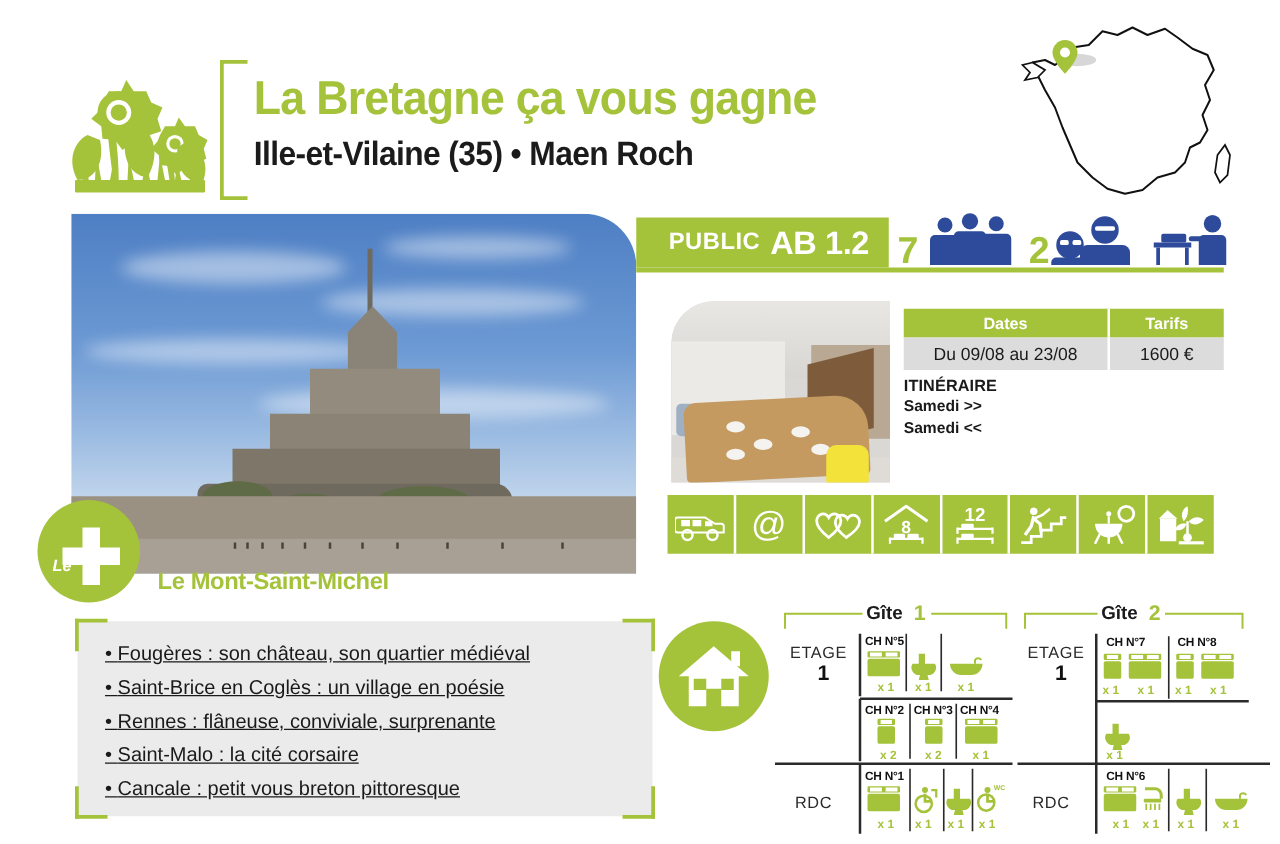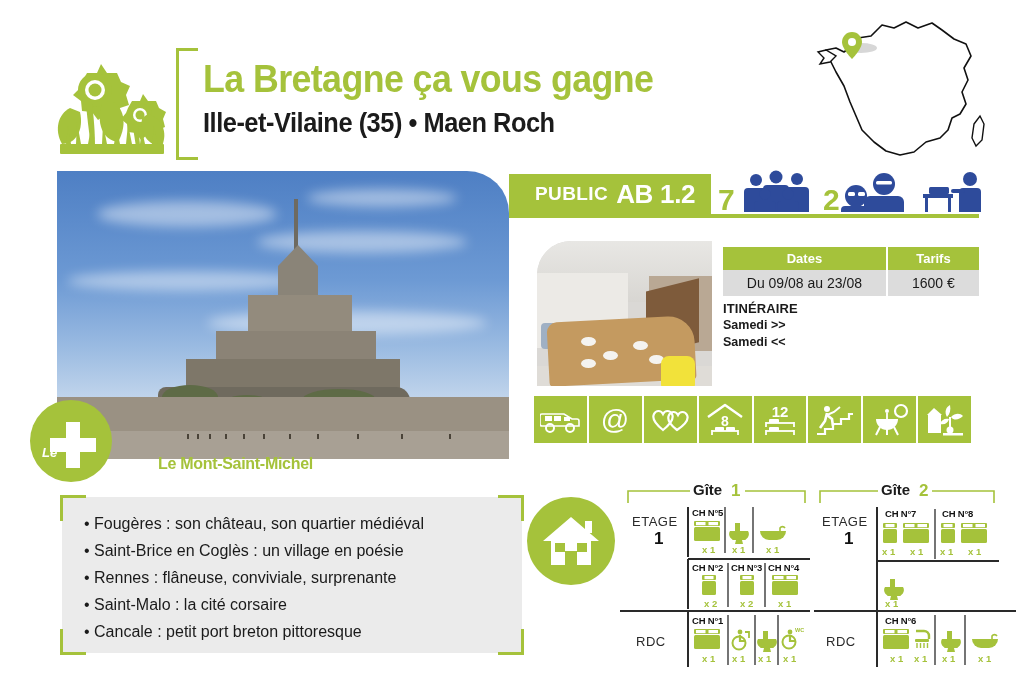--- a/index.html
+++ b/index.html
@@ -65,23 +65,22 @@
     background:#A5C23B; border-radius:50%;
   }
   #le-plus-badge .le-text {
     position:absolute; left:12px; top:25px; color:#ffffff;
     font-size:13px; font-weight:bold; font-style:italic;margin-top:20px;
   }
   #le-plus-badge .plus-v { position:absolute; left:36px; top:22px; width:14px; height:46px; background:#fff; }
   #le-plus-badge .plus-h { position:absolute; left:20px; top:38px; width:46px; height:14px; background:#fff; }
   #photo-caption {
     position:absolute; left:126px; top:455px;
-    font-size:16px; font-weight:bold; color:#A5C23B;
+    font-size:19px; font-weight:bold; color:#A5C23B;
     letter-spacing:-0.3px;
-    margin-left:32px;
   }
 
   
   #public-bar {
     position:absolute; left:509px; top:174px; width:202px; height:40px;
     background:#A5C23B; display:flex; align-items:center; padding-left:26px;
   }
   #public-bar .pub-small { color:#fff; font-size:19px; font-weight:bold; letter-spacing:0.4px; }
   #public-bar .pub-big { color:#fff; font-size:26px; font-weight:bold; margin-left:8px; letter-spacing:-0.3px; }
   #green-underline { position:absolute; left:509px; top:214px; width:470px; height:4px; background:#A5C23B; }
@@ -136,21 +135,21 @@
   
   #bullet-box {
     position:absolute; left:62px; top:497px; width:460px; height:156px;
     background:#EBEBEB;
   }
   #bullet-box .corner { position:absolute; width:26px; height:26px; }
   #bullet-box .c-tl { left:-2px; top:-2px; border-left:3px solid #A5C23B; border-top:3px solid #A5C23B; }
   #bullet-box .c-tr { right:-2px; top:-2px; border-right:3px solid #A5C23B; border-top:3px solid #A5C23B; }
   #bullet-box .c-bl { left:-2px; bottom:-2px; border-left:3px solid #A5C23B; border-bottom:3px solid #A5C23B; }
   #bullet-box .c-br { right:-2px; bottom:-2px; border-right:3px solid #A5C23B; border-bottom:3px solid #A5C23B; }
-  #bullet-list { margin:0; padding:14px 0 0 22px; list-style:none; }
+  #bullet-list { margin:0; padding:14px 0 0 22px; list-style:none;text-decoration:underline; }
   #bullet-list li { font-size:16px; line-height:1.68; color:#1a1a1a; }
   #bullet-list li:before { content:"• "; }
 
   
   #house-badge { position:absolute; left:527px; top:497px; width:88px; height:88px; background:#A5C23B; border-radius:50%; }
 
   
   #gites { position:absolute; left:620px; top:481px; width:396px; height:188px; }
   .gite-label { font-size:15px; font-weight:bold; color:#1b1b1b; }
   .gite-num { color:#A5C23B; font-size:17px; font-weight:bold; }
@@ -416,21 +415,21 @@
   <div id="bullet-box">
     <span class="corner c-tl"></span>
     <span class="corner c-tr"></span>
     <span class="corner c-bl"></span>
     <span class="corner c-br"></span>
     <ul id="bullet-list">
       <li>Fougères : son château, son quartier médiéval</li>
       <li>Saint-Brice en Coglès : un village en poésie</li>
       <li>Rennes : flâneuse, conviviale, surprenante</li>
       <li>Saint-Malo : la cité corsaire</li>
-      <li>Cancale : petit port breton pittoresque</li>
+      <li>Cancale : petit vous breton pittoresque</li>
     </ul>
   </div>
 
   <div id="house-badge">
     <svg width="88" height="88" viewBox="0 0 88 88">
       <path d="M44 20 L72 44 H64 V68 H50 V54 H38 V68 H24 V44 H16 Z" fill="#ffffff"></path>
       <rect x="28" y="46" width="10" height="9" fill="#A5C23B"></rect>
       <rect x="50" y="46" width="10" height="9" fill="#A5C23B"></rect>
       <rect x="58" y="24" width="7" height="12" fill="#ffffff"></rect>
     </svg>

